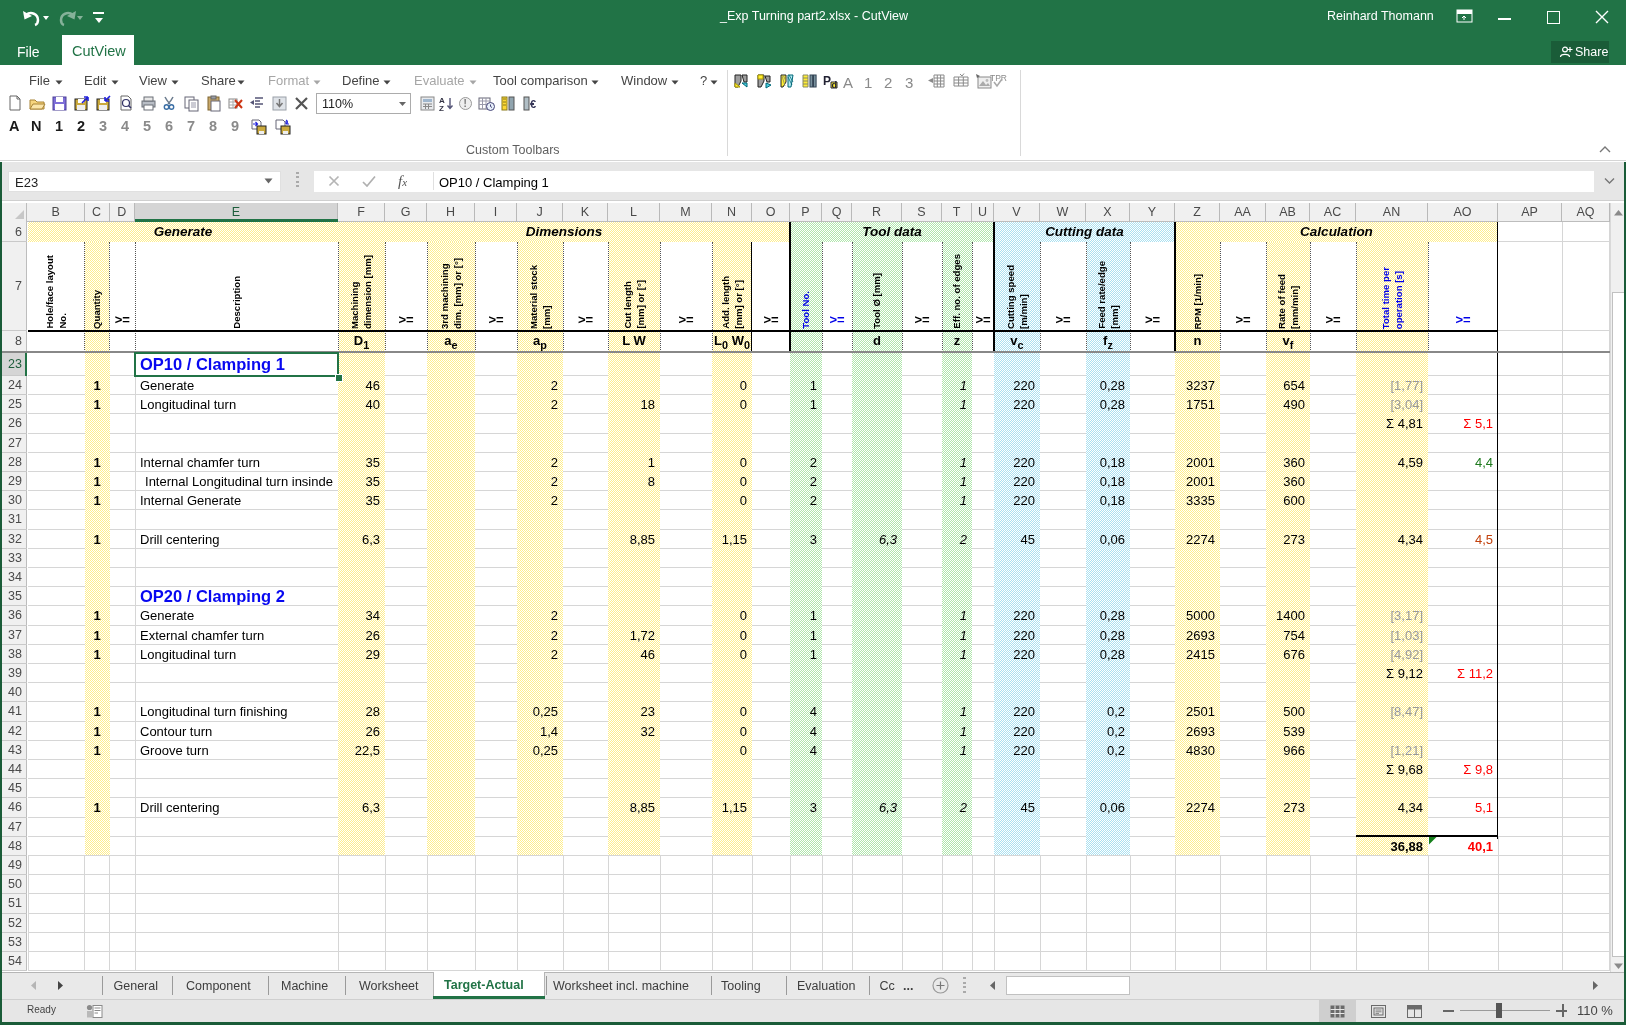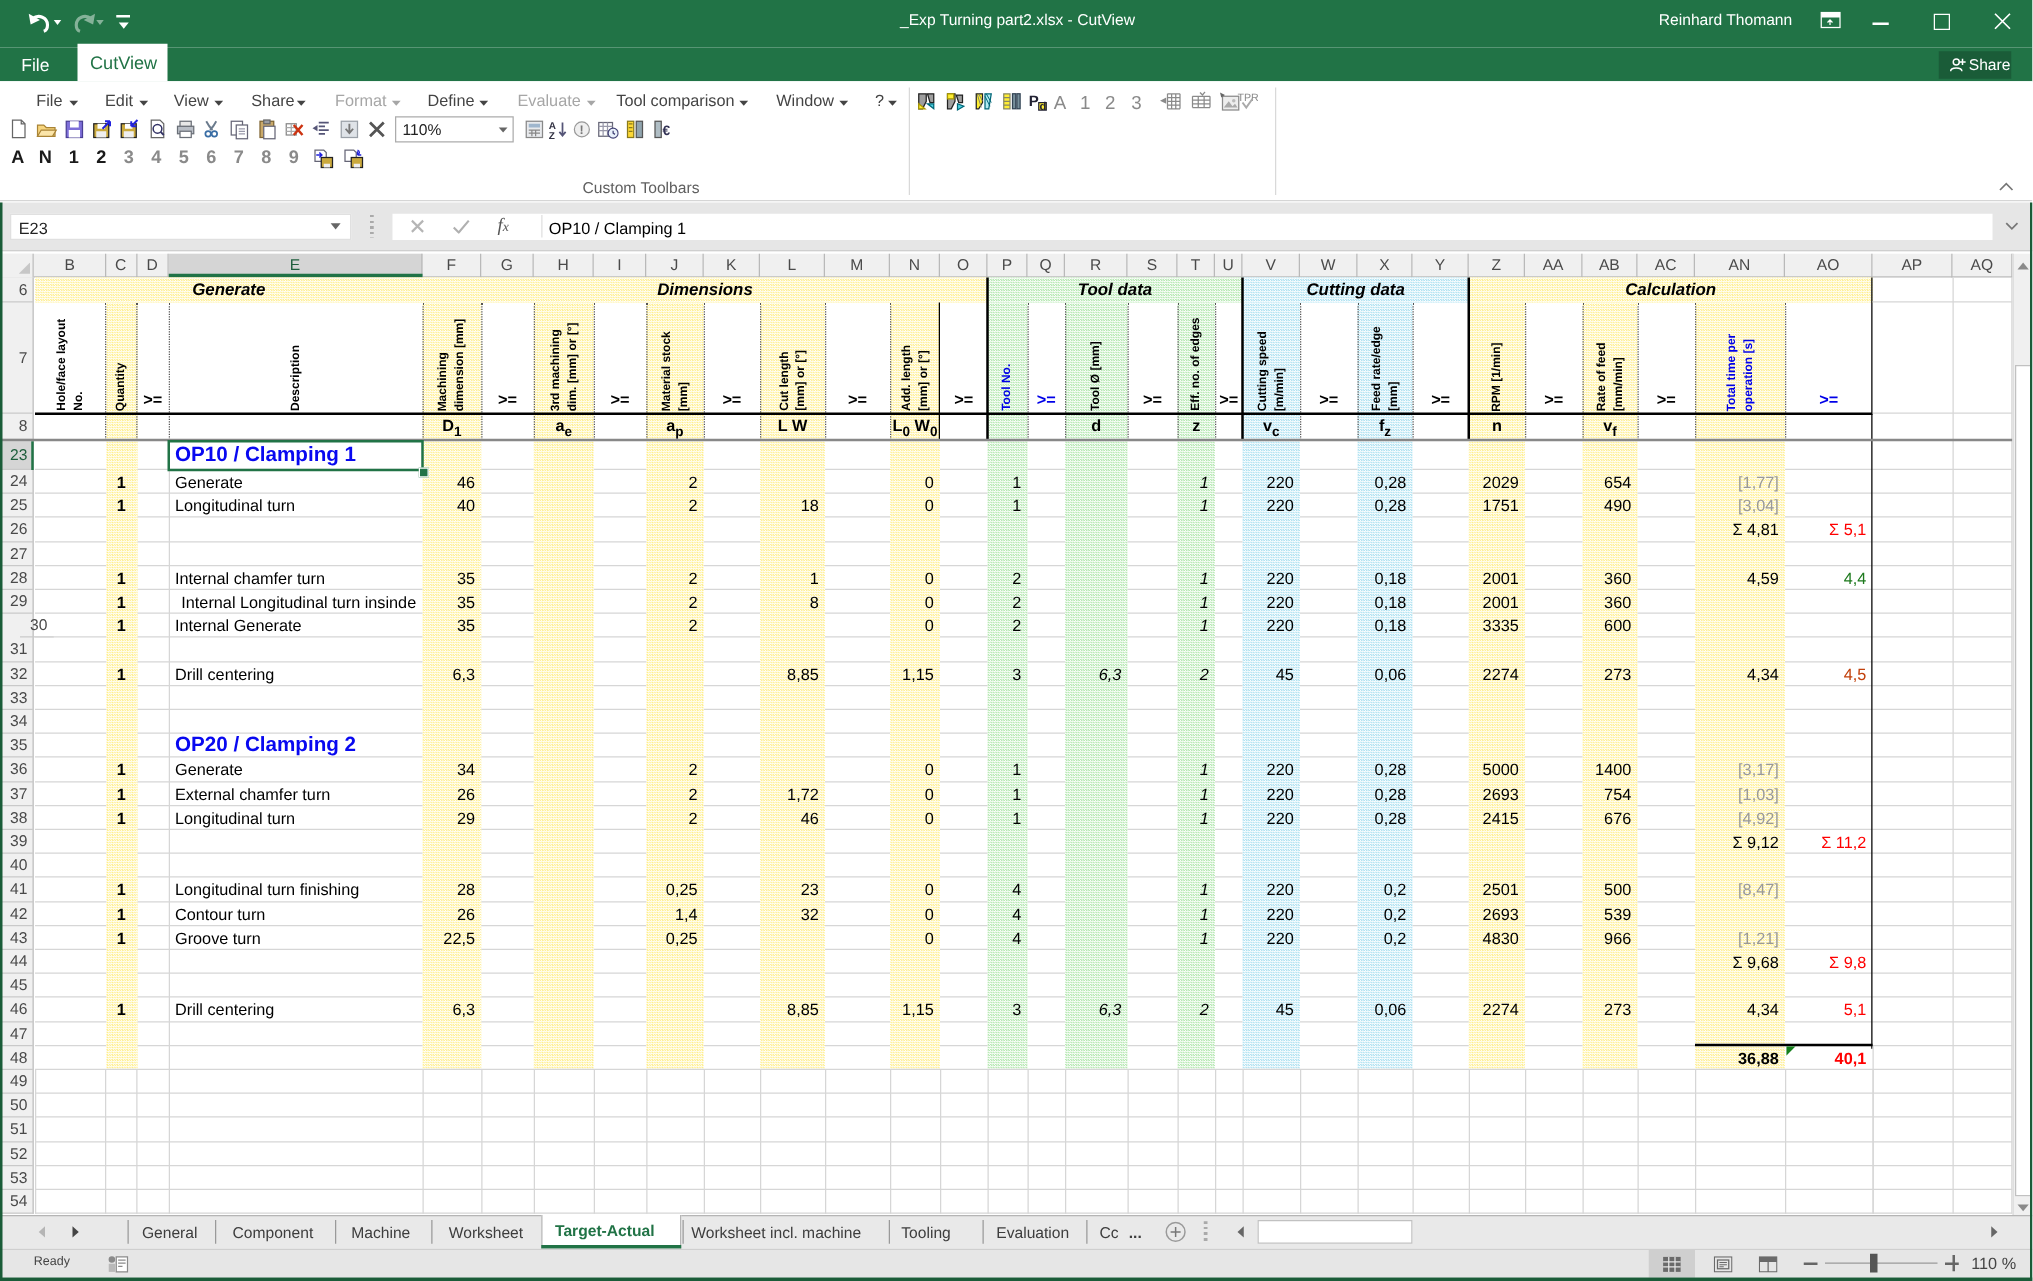--- a/index.html
+++ b/index.html
@@ -336,21 +336,21 @@
 <div class="ab" style="left:0;top:221.5px;width:27px;height:20.5px;border-bottom:1px solid #c9c9c9;box-sizing:border-box;text-align:right;padding-right:5px;font-size:12.5px;color:#4a4a4a;line-height:20.5px">6</div>
 <div class="ab" style="left:0;top:242px;width:27px;height:89px;border-bottom:1px solid #c9c9c9;box-sizing:border-box;text-align:right;padding-right:5px;font-size:12.5px;color:#4a4a4a;line-height:89px">7</div>
 <div class="ab" style="left:0;top:331px;width:27px;height:20.5px;border-bottom:1px solid #c9c9c9;box-sizing:border-box;text-align:right;padding-right:5px;font-size:12.5px;color:#4a4a4a;line-height:20.5px">8</div>
 <div class="ab" style="left:0;top:353px;width:27px;height:23px;background:#d5d5d5;border-bottom:1px solid #c9c9c9;box-sizing:border-box;text-align:right;padding-right:5px;font-size:12.5px;color:#1e5e3c;line-height:23px">23</div>
 <div class="ab" style="left:0;top:376.0px;width:27px;height:19.2px;border-bottom:1px solid #c9c9c9;box-sizing:border-box;text-align:right;padding-right:5px;font-size:12.5px;color:#4a4a4a;line-height:19.2px">24</div>
 <div class="ab" style="left:0;top:395.2px;width:27px;height:19.2px;border-bottom:1px solid #c9c9c9;box-sizing:border-box;text-align:right;padding-right:5px;font-size:12.5px;color:#4a4a4a;line-height:19.2px">25</div>
 <div class="ab" style="left:0;top:414.4px;width:27px;height:19.2px;border-bottom:1px solid #c9c9c9;box-sizing:border-box;text-align:right;padding-right:5px;font-size:12.5px;color:#4a4a4a;line-height:19.2px">26</div>
 <div class="ab" style="left:0;top:433.6px;width:27px;height:19.2px;border-bottom:1px solid #c9c9c9;box-sizing:border-box;text-align:right;padding-right:5px;font-size:12.5px;color:#4a4a4a;line-height:19.2px">27</div>
 <div class="ab" style="left:0;top:452.8px;width:27px;height:19.2px;border-bottom:1px solid #c9c9c9;box-sizing:border-box;text-align:right;padding-right:5px;font-size:12.5px;color:#4a4a4a;line-height:19.2px">28</div>
 <div class="ab" style="left:0;top:472.0px;width:27px;height:19.2px;border-bottom:1px solid #c9c9c9;box-sizing:border-box;text-align:right;padding-right:5px;font-size:12.5px;color:#4a4a4a;line-height:19.2px">29</div>
-<div class="ab" style="left:16px;top:491.2px;width:27px;height:19.2px;border-bottom:1px solid #c9c9c9;box-sizing:border-box;text-align:right;padding-right:5px;font-size:12.5px;color:#4a4a4a;line-height:19.2px">30</div>
+<div class="ab" style="left:0;top:491.2px;width:27px;height:19.2px;border-bottom:1px solid #c9c9c9;box-sizing:border-box;text-align:right;padding-right:5px;font-size:12.5px;color:#4a4a4a;line-height:19.2px">30</div>
 <div class="ab" style="left:0;top:510.4px;width:27px;height:19.2px;border-bottom:1px solid #c9c9c9;box-sizing:border-box;text-align:right;padding-right:5px;font-size:12.5px;color:#4a4a4a;line-height:19.2px">31</div>
 <div class="ab" style="left:0;top:529.6px;width:27px;height:19.2px;border-bottom:1px solid #c9c9c9;box-sizing:border-box;text-align:right;padding-right:5px;font-size:12.5px;color:#4a4a4a;line-height:19.2px">32</div>
 <div class="ab" style="left:0;top:548.8px;width:27px;height:19.2px;border-bottom:1px solid #c9c9c9;box-sizing:border-box;text-align:right;padding-right:5px;font-size:12.5px;color:#4a4a4a;line-height:19.2px">33</div>
 <div class="ab" style="left:0;top:568.0px;width:27px;height:19.2px;border-bottom:1px solid #c9c9c9;box-sizing:border-box;text-align:right;padding-right:5px;font-size:12.5px;color:#4a4a4a;line-height:19.2px">34</div>
 <div class="ab" style="left:0;top:587.2px;width:27px;height:19.2px;border-bottom:1px solid #c9c9c9;box-sizing:border-box;text-align:right;padding-right:5px;font-size:12.5px;color:#4a4a4a;line-height:19.2px">35</div>
 <div class="ab" style="left:0;top:606.4px;width:27px;height:19.2px;border-bottom:1px solid #c9c9c9;box-sizing:border-box;text-align:right;padding-right:5px;font-size:12.5px;color:#4a4a4a;line-height:19.2px">36</div>
 <div class="ab" style="left:0;top:625.6px;width:27px;height:19.2px;border-bottom:1px solid #c9c9c9;box-sizing:border-box;text-align:right;padding-right:5px;font-size:12.5px;color:#4a4a4a;line-height:19.2px">37</div>
 <div class="ab" style="left:0;top:644.8px;width:27px;height:19.2px;border-bottom:1px solid #c9c9c9;box-sizing:border-box;text-align:right;padding-right:5px;font-size:12.5px;color:#4a4a4a;line-height:19.2px">38</div>
 <div class="ab" style="left:0;top:664.0px;width:27px;height:19.2px;border-bottom:1px solid #c9c9c9;box-sizing:border-box;text-align:right;padding-right:5px;font-size:12.5px;color:#4a4a4a;line-height:19.2px">39</div>
 <div class="ab" style="left:0;top:683.2px;width:27px;height:19.2px;border-bottom:1px solid #c9c9c9;box-sizing:border-box;text-align:right;padding-right:5px;font-size:12.5px;color:#4a4a4a;line-height:19.2px">40</div>
@@ -957,21 +957,21 @@
 <div class="ab" style="left:140px;top:587.2px;width:203px;height:19.2px;line-height:19.2px;font-size:16.5px;font-weight:bold;color:#0808f0;white-space:nowrap">OP20 / Clamping 2</div>
 <div class="ab" style="left:84.5px;top:376.0px;width:20px;height:19.2px;line-height:19.2px;font-size:13px;color:#000;text-align:center;width:25px;font-weight:bold;white-space:nowrap">1</div>
 <div class="ab" style="left:135px;top:376.0px;width:198px;height:19.2px;line-height:19.2px;font-size:13px;color:#000;text-align:left;padding-left:5px;width:198px;white-space:nowrap">Generate</div>
 <div class="ab" style="left:338px;top:376.0px;width:42px;height:19.2px;line-height:19.2px;font-size:13px;color:#000;text-align:right;white-space:nowrap">46</div>
 <div class="ab" style="left:517px;top:376.0px;width:41px;height:19.2px;line-height:19.2px;font-size:13px;color:#000;text-align:right;white-space:nowrap">2</div>
 <div class="ab" style="left:712px;top:376.0px;width:35px;height:19.2px;line-height:19.2px;font-size:13px;color:#000;text-align:right;white-space:nowrap">0</div>
 <div class="ab" style="left:790px;top:376.0px;width:27px;height:19.2px;line-height:19.2px;font-size:13px;color:#000;text-align:right;white-space:nowrap">1</div>
 <div class="ab" style="left:942px;top:376.0px;width:25px;height:19.2px;line-height:19.2px;font-size:13px;color:#000;text-align:right;font-style:italic;white-space:nowrap">1</div>
 <div class="ab" style="left:994px;top:376.0px;width:41px;height:19.2px;line-height:19.2px;font-size:13px;color:#000;text-align:right;white-space:nowrap">220</div>
 <div class="ab" style="left:1086px;top:376.0px;width:39px;height:19.2px;line-height:19.2px;font-size:13px;color:#000;text-align:right;white-space:nowrap">0,28</div>
-<div class="ab" style="left:1175px;top:376.0px;width:40px;height:19.2px;line-height:19.2px;font-size:13px;color:#000;text-align:right;white-space:nowrap">2029</div>
+<div class="ab" style="left:1175px;top:376.0px;width:40px;height:19.2px;line-height:19.2px;font-size:13px;color:#000;text-align:right;white-space:nowrap">3237</div>
 <div class="ab" style="left:1266px;top:376.0px;width:39px;height:19.2px;line-height:19.2px;font-size:13px;color:#000;text-align:right;white-space:nowrap">654</div>
 <div class="ab" style="left:1356px;top:376.0px;width:67px;height:19.2px;line-height:19.2px;font-size:13px;color:#999999;text-align:right;white-space:nowrap">[1,77]</div>
 <div class="ab" style="left:84.5px;top:395.2px;width:20px;height:19.2px;line-height:19.2px;font-size:13px;color:#000;text-align:center;width:25px;font-weight:bold;white-space:nowrap">1</div>
 <div class="ab" style="left:135px;top:395.2px;width:198px;height:19.2px;line-height:19.2px;font-size:13px;color:#000;text-align:left;padding-left:5px;width:198px;white-space:nowrap">Longitudinal turn</div>
 <div class="ab" style="left:338px;top:395.2px;width:42px;height:19.2px;line-height:19.2px;font-size:13px;color:#000;text-align:right;white-space:nowrap">40</div>
 <div class="ab" style="left:517px;top:395.2px;width:41px;height:19.2px;line-height:19.2px;font-size:13px;color:#000;text-align:right;white-space:nowrap">2</div>
 <div class="ab" style="left:608px;top:395.2px;width:47px;height:19.2px;line-height:19.2px;font-size:13px;color:#000;text-align:right;white-space:nowrap">18</div>
 <div class="ab" style="left:712px;top:395.2px;width:35px;height:19.2px;line-height:19.2px;font-size:13px;color:#000;text-align:right;white-space:nowrap">0</div>
 <div class="ab" style="left:790px;top:395.2px;width:27px;height:19.2px;line-height:19.2px;font-size:13px;color:#000;text-align:right;white-space:nowrap">1</div>
 <div class="ab" style="left:942px;top:395.2px;width:25px;height:19.2px;line-height:19.2px;font-size:13px;color:#000;text-align:right;font-style:italic;white-space:nowrap">1</div>

